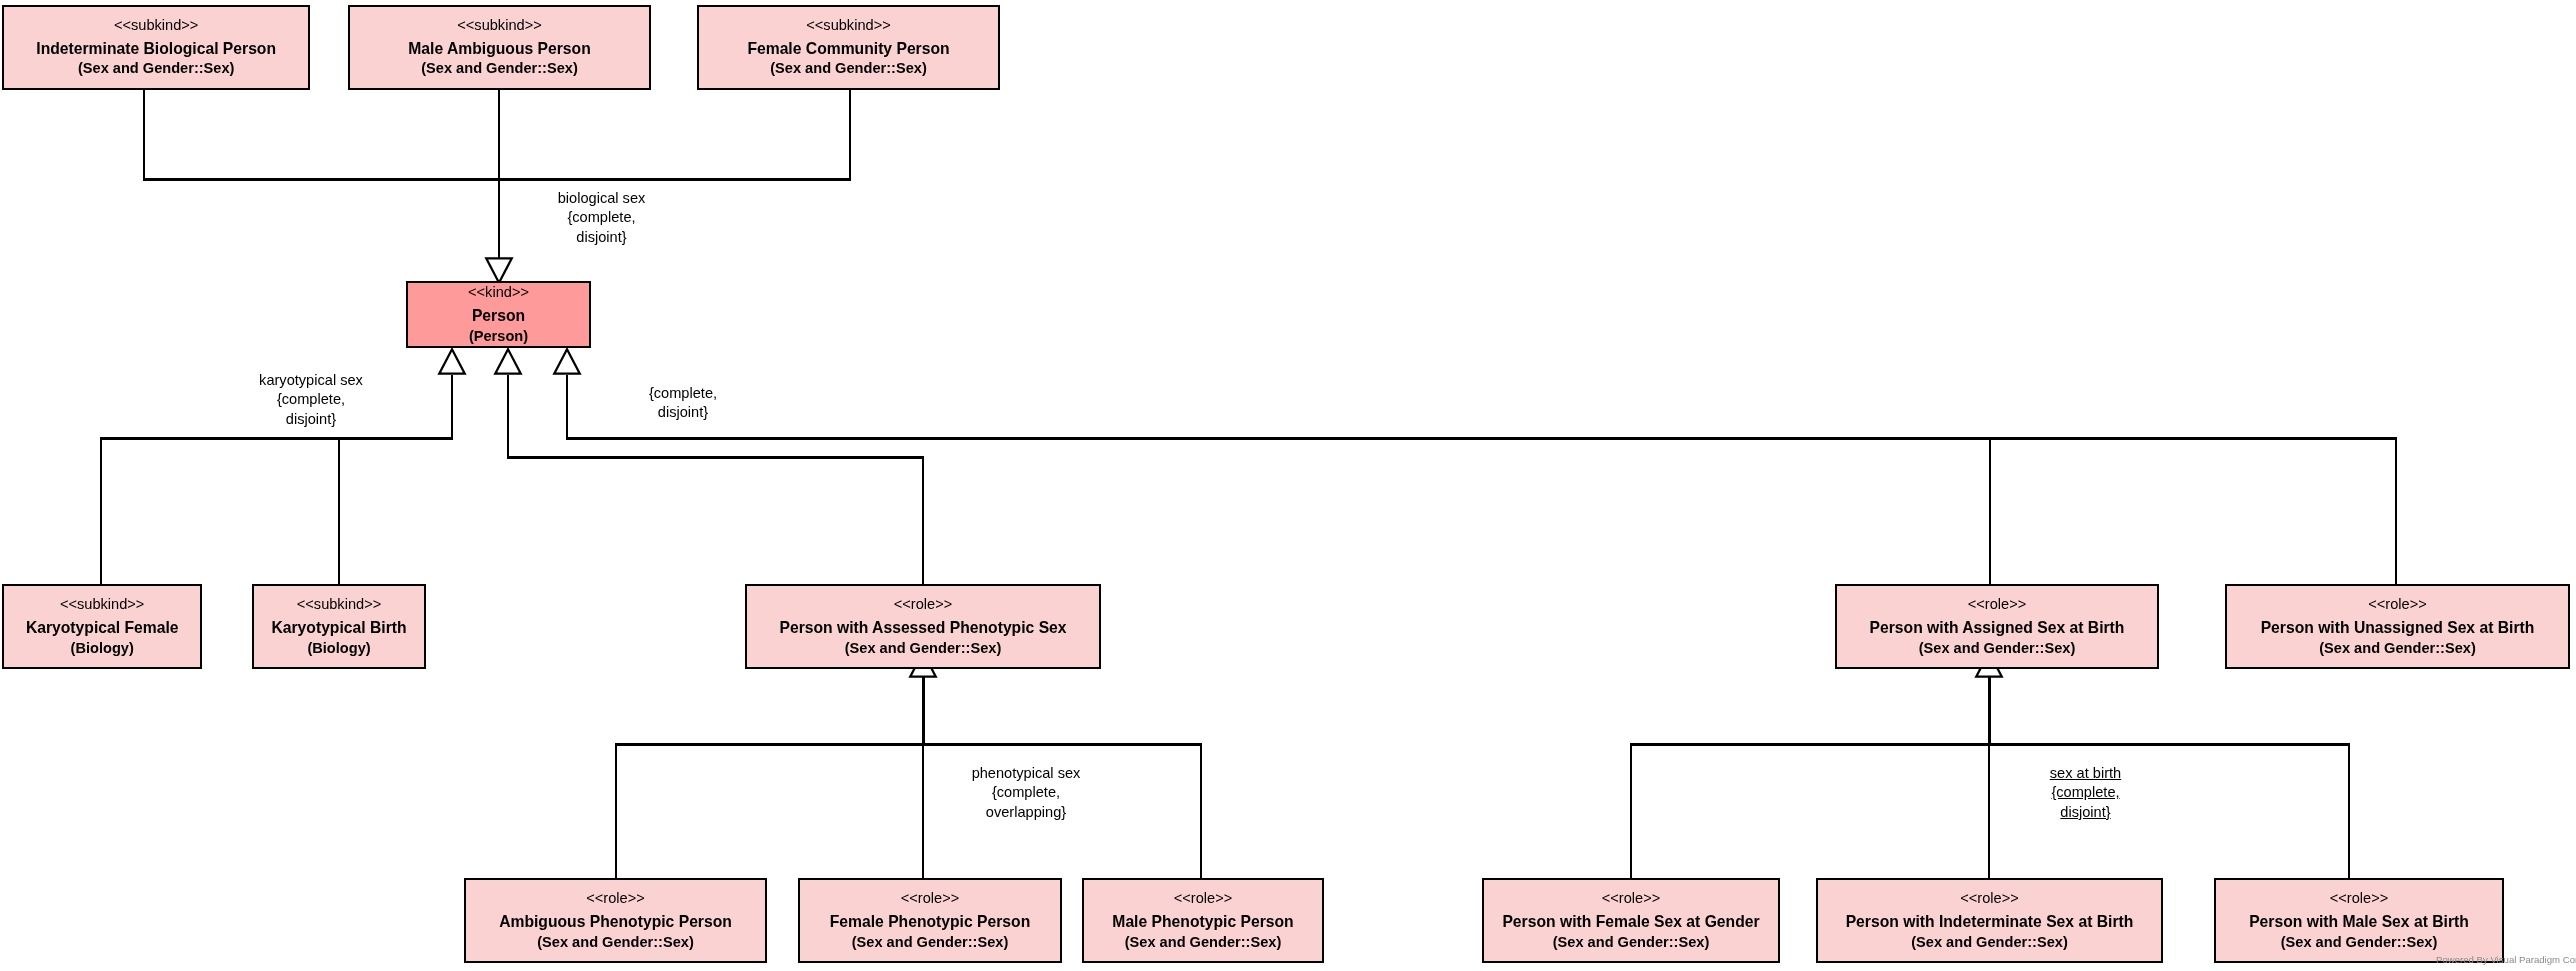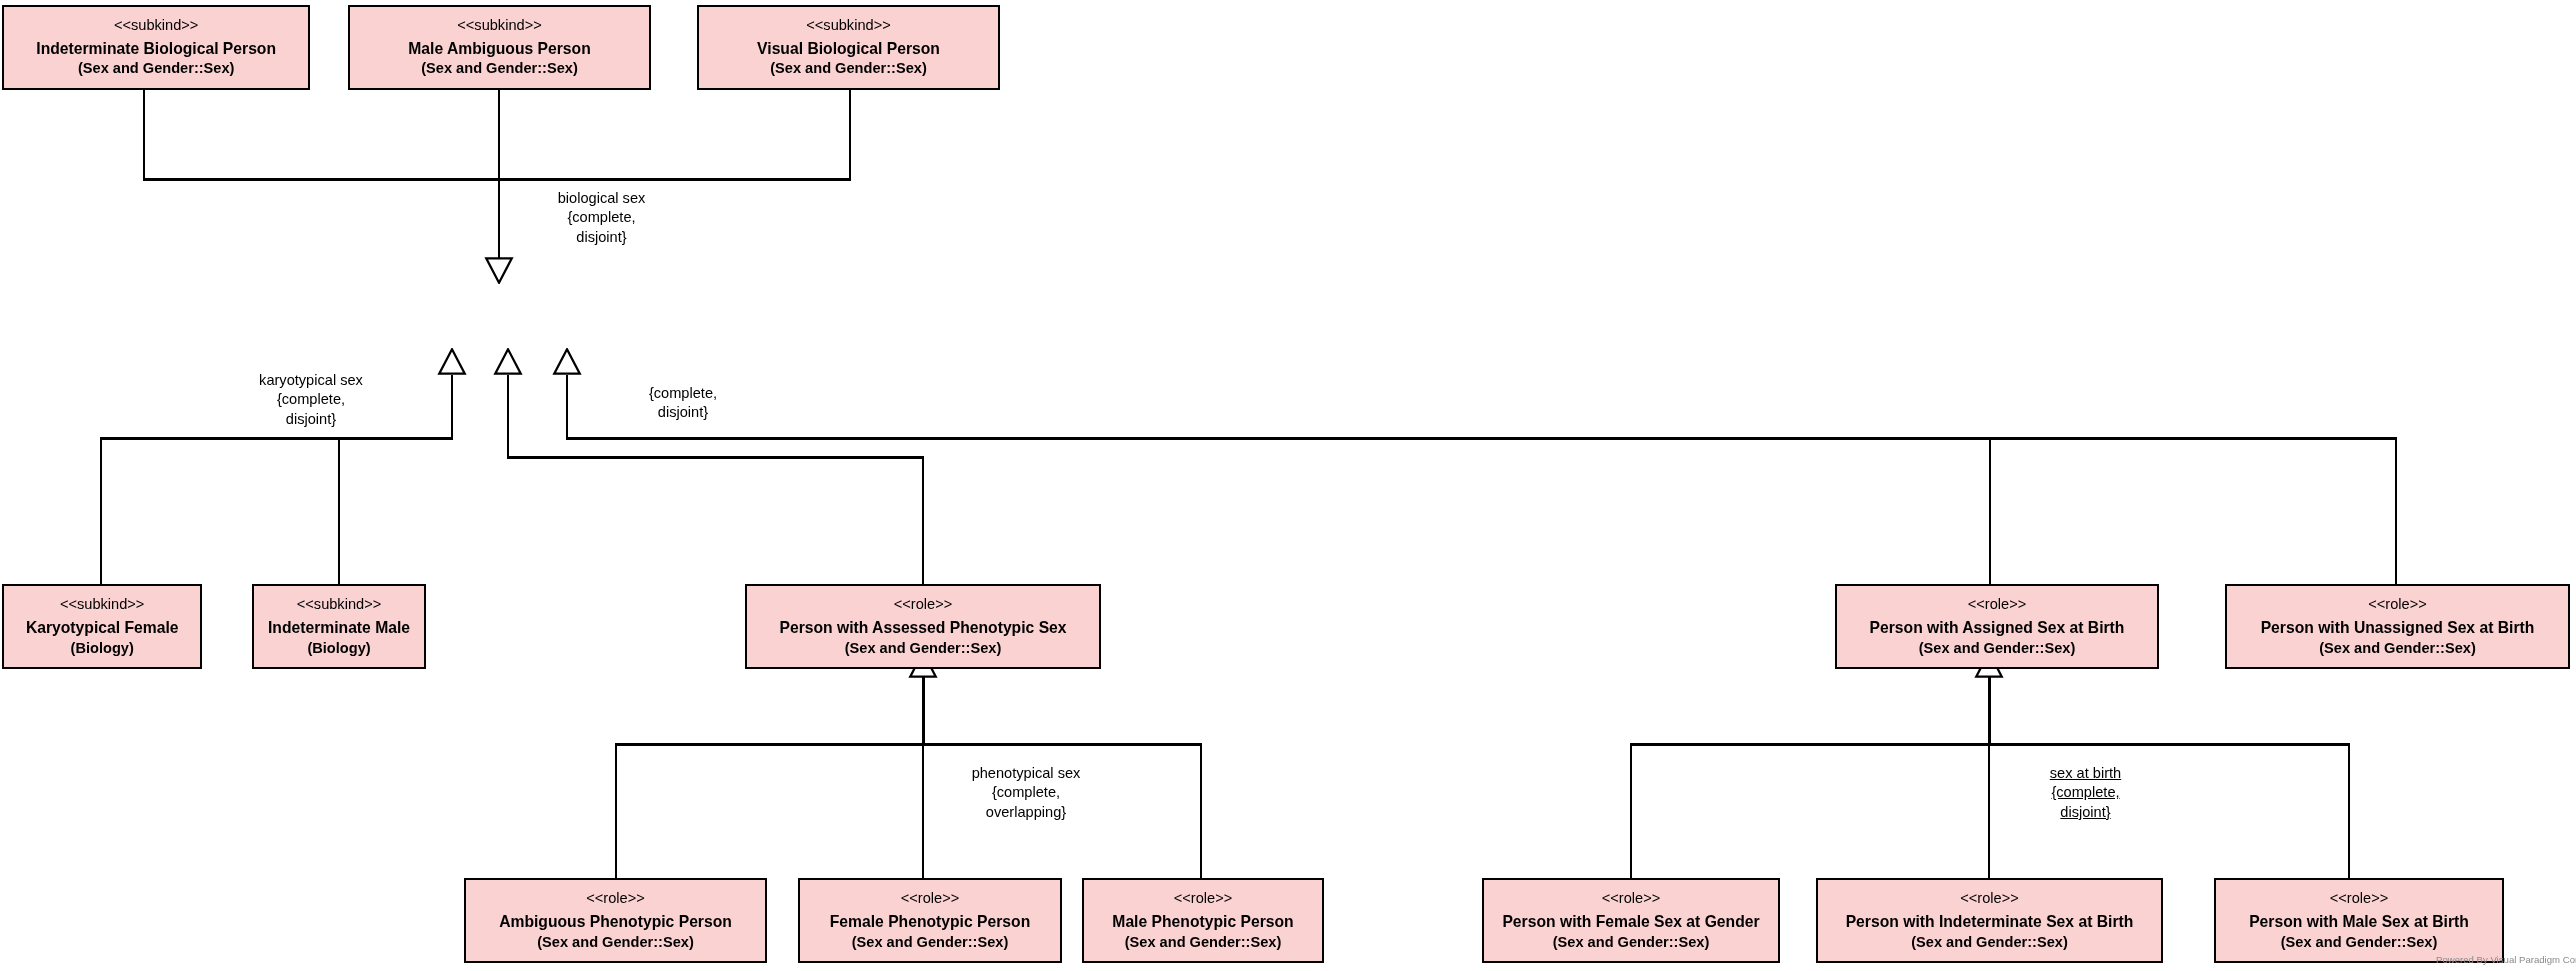--- a/index.html
+++ b/index.html
@@ -142,34 +142,39 @@
   </div>
 
   <div class="node" style="left:348px;top:4.5px;width:303px;height:85px;">
     <div class="stereo">&lt;&lt;subkind&gt;&gt;</div>
     <div class="nname">Male Ambiguous Person</div>
     <div class="nqual">(Sex and Gender::Sex)</div>
   </div>
 
   <div class="node" style="left:697px;top:4.5px;width:303px;height:85px;">
     <div class="stereo">&lt;&lt;subkind&gt;&gt;</div>
-    <div class="nname">Visual Biological Person</div>
-    <div class="nqual">(Sex and Gender::Sex)</div>
-  </div>
-
+    <div class="nname">Female Community Person</div>
+    <div class="nqual">(Sex and Gender::Sex)</div>
+  </div>
+
+  <div class="node kind" style="left:406px;top:281px;width:185px;height:67px;">
+    <div class="stereo">&lt;&lt;kind&gt;&gt;</div>
+    <div class="nname">Person</div>
+    <div class="nqual">(Person)</div>
+  </div>
 
   <div class="node" style="left:2.2px;top:584px;width:200px;height:85px;">
     <div class="stereo">&lt;&lt;subkind&gt;&gt;</div>
     <div class="nname">Karyotypical Female</div>
     <div class="nqual">(Biology)</div>
   </div>
 
   <div class="node" style="left:252px;top:584px;width:174px;height:85px;">
     <div class="stereo">&lt;&lt;subkind&gt;&gt;</div>
-    <div class="nname">Indeterminate Male</div>
+    <div class="nname">Karyotypical Birth</div>
     <div class="nqual">(Biology)</div>
   </div>
 
   <div class="node" style="left:745px;top:584px;width:356px;height:85px;">
     <div class="stereo">&lt;&lt;role&gt;&gt;</div>
     <div class="nname">Person with Assessed Phenotypic Sex</div>
     <div class="nqual">(Sex and Gender::Sex)</div>
   </div>
 
   <div class="node" style="left:1835px;top:584px;width:324px;height:85px;">

